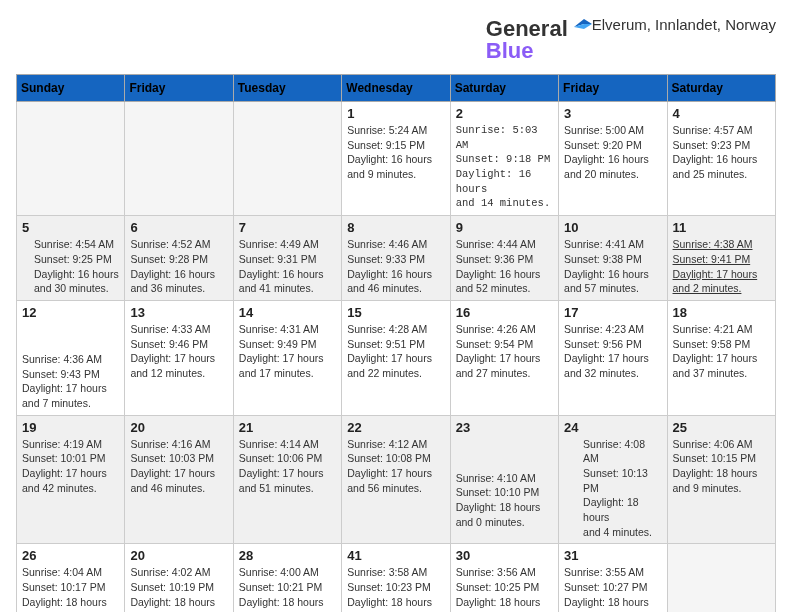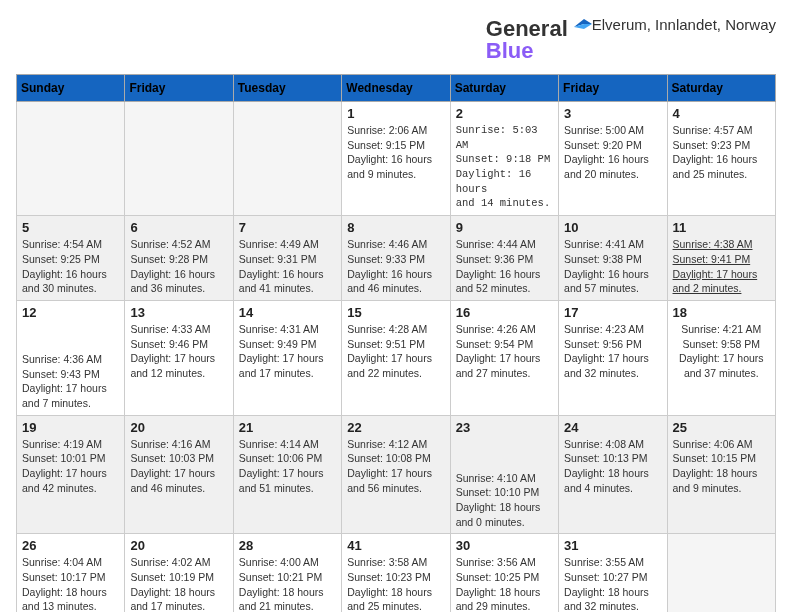--- a/index.html
+++ b/index.html
@@ -105,21 +105,21 @@
         <th>Saturday</th>
       </tr>
   </thead>
   <tbody id="calendar-body">
   <tr>
         <td class="empty"></td>
         <td class="empty"></td>
         <td class="empty"></td>
         <td>
           <span class="day-num">1</span>
-          <div class="day-info" style="white-space: pre-line;">Sunrise: 2:06 AM
+          <div class="day-info" style="white-space: pre-line;">Sunrise: 5:24 AM
 Sunset: 9:15 PM
 Daylight: 16 hours
 and 9 minutes.</div>
         </td>
         <td>
           <span class="day-num">2</span>
           <div class="day-info" style="white-space: pre-line; font-family: Liberation Mono, monospace;">Sunrise: 5:03 AM
 Sunset: 9:18 PM
 Daylight: 16 hours
 and 14 minutes.</div>
@@ -135,21 +135,21 @@
           <span class="day-num">4</span>
           <div class="day-info" style="white-space: pre-line;">Sunrise: 4:57 AM
 Sunset: 9:23 PM
 Daylight: 16 hours
 and 25 minutes.</div>
         </td>
       </tr>
       <tr class="row-shaded">
         <td>
           <span class="day-num">5</span>
-          <div class="day-info" style="white-space: pre-line;">Sunrise: 4:54 AM
+          <div class="day-info" style="white-space: pre-line; margin-left: 12px;">Sunrise: 4:54 AM
 Sunset: 9:25 PM
 Daylight: 16 hours
 and 30 minutes.</div>
         </td>
         <td>
           <span class="day-num">6</span>
           <div class="day-info" style="white-space: pre-line;">Sunrise: 4:52 AM
 Sunset: 9:28 PM
 Daylight: 16 hours
 and 36 minutes.</div>
@@ -228,21 +228,21 @@
         </td>
         <td>
           <span class="day-num">17</span>
           <div class="day-info" style="white-space: pre-line;">Sunrise: 4:23 AM
 Sunset: 9:56 PM
 Daylight: 17 hours
 and 32 minutes.</div>
         </td>
         <td>
           <span class="day-num">18</span>
-          <div class="day-info" style="white-space: pre-line; text-align: center;">Sunrise: 4:21 AM
+          <div class="day-info" style="white-space: pre-line;">Sunrise: 4:21 AM
 Sunset: 9:58 PM
 Daylight: 17 hours
 and 37 minutes.</div>
         </td>
       </tr>
       <tr class="row-shaded">
         <td>
           <span class="day-num">19</span>
           <div class="day-info" style="white-space: pre-line;">Sunrise: 4:19 AM
 Sunset: 10:01 PM
@@ -272,21 +272,21 @@
         </td>
         <td>
           <span class="day-num">23</span>
           <div class="day-info" style="white-space: pre-line; margin-top: 36px;">Sunrise: 4:10 AM
 Sunset: 10:10 PM
 Daylight: 18 hours
 and 0 minutes.</div>
         </td>
         <td>
           <span class="day-num">24</span>
-          <div class="day-info" style="white-space: pre-line;">Sunrise: 4:08 AM
+          <div class="day-info" style="white-space: pre-line; margin-left: 19px;">Sunrise: 4:08 AM
 Sunset: 10:13 PM
 Daylight: 18 hours
 and 4 minutes.</div>
         </td>
         <td>
           <span class="day-num">25</span>
           <div class="day-info" style="white-space: pre-line;">Sunrise: 4:06 AM
 Sunset: 10:15 PM
 Daylight: 18 hours
 and 9 minutes.</div>

